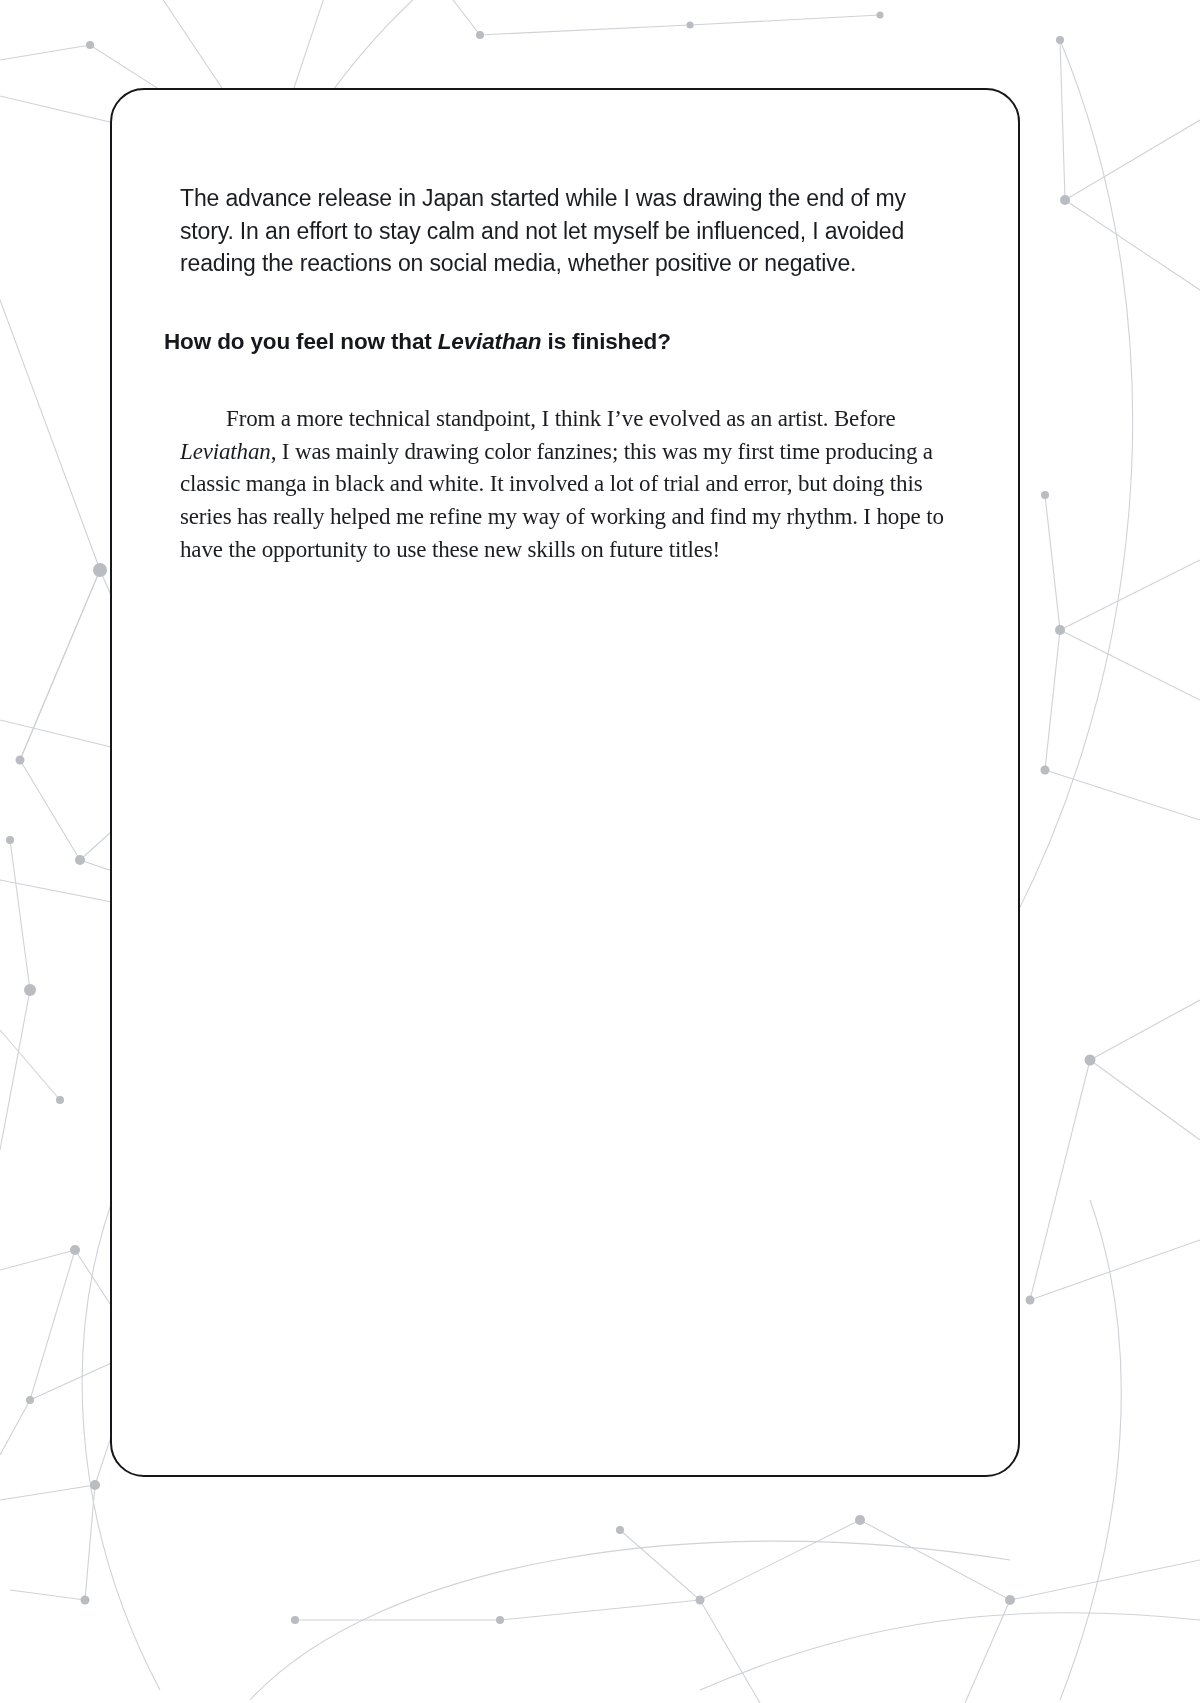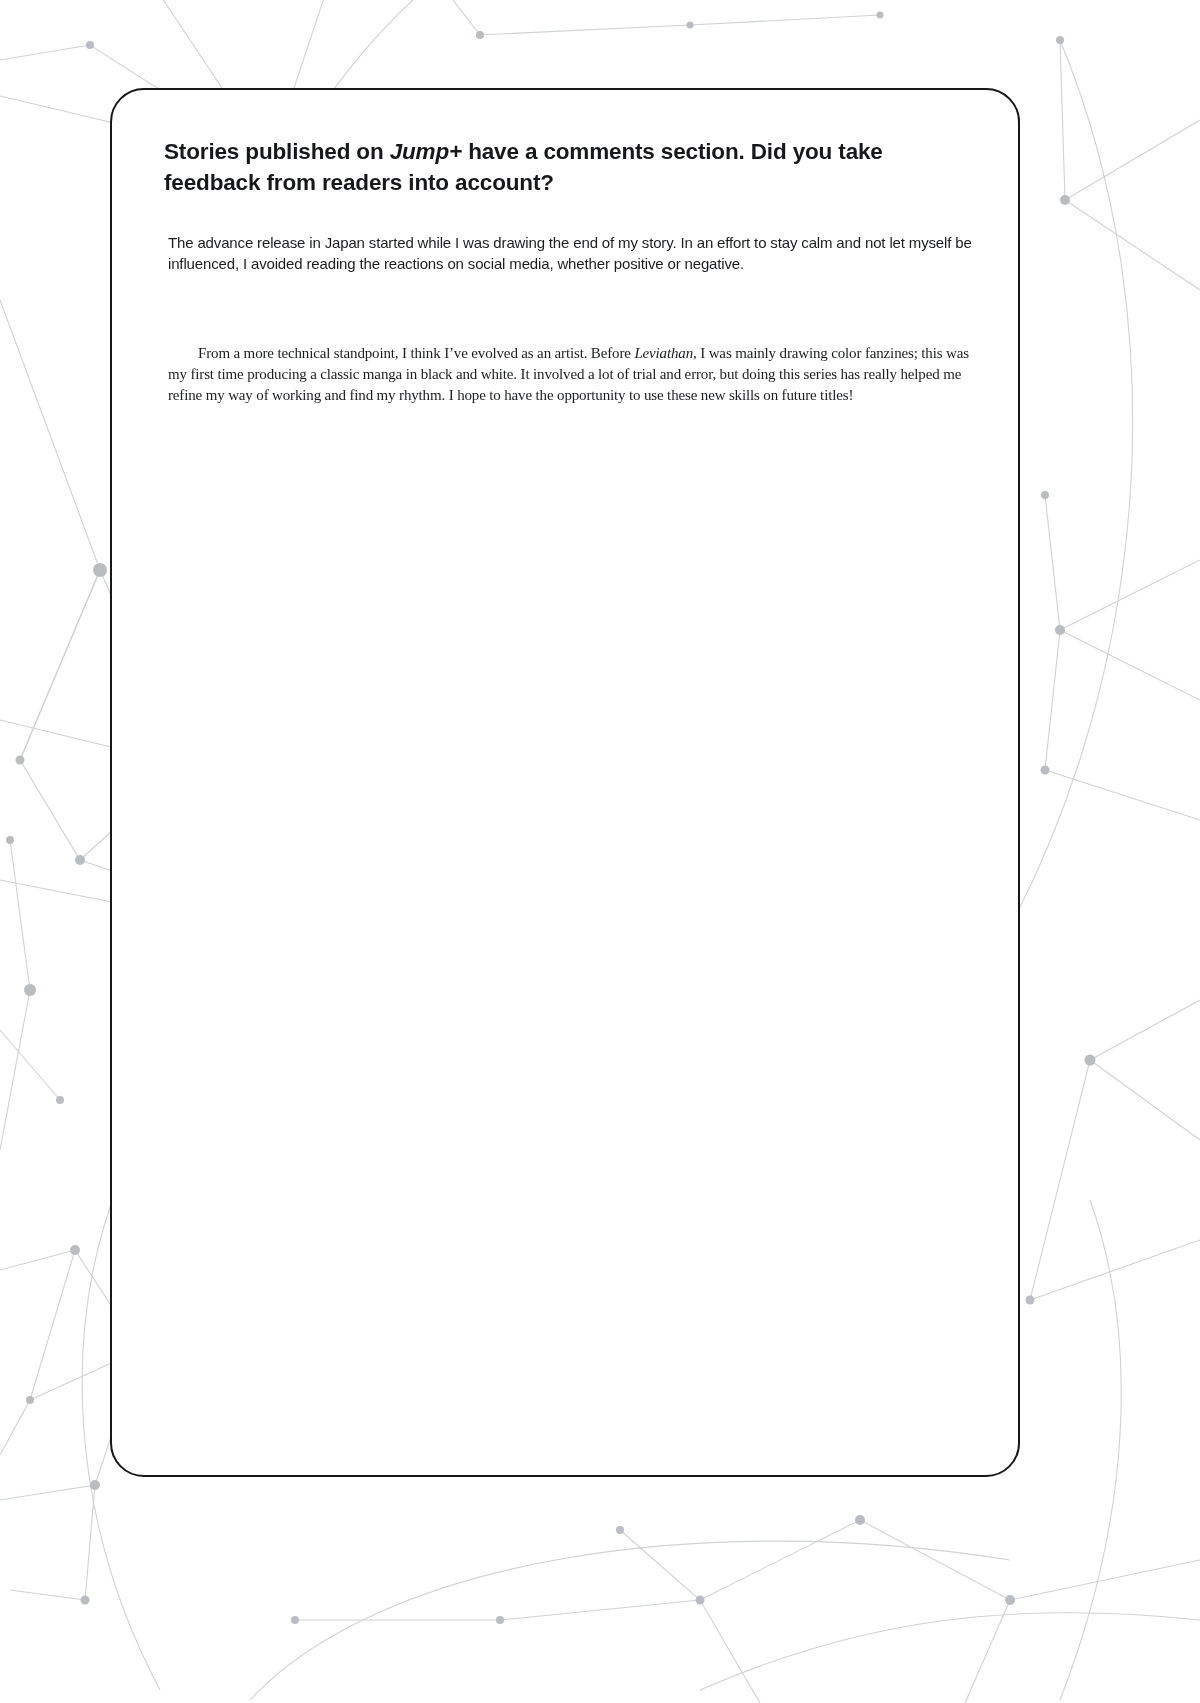--- a/index.html
+++ b/index.html
@@ -51,26 +51,26 @@
   .question {
     font-size: 22.5px;
     font-weight: bold;
     line-height: 1.38;
     color: #16181c;
     letter-spacing: -0.15px;
     margin: 0;
   }
 
   .answer {
-    font-size: 15px;
+    font-size: 23px;
     font-weight: normal;
     line-height: 1.42;
     color: #1b1d21;
     letter-spacing: -0.15px;
-    margin: 4px;
+    margin: 16px;
     text-indent: 0;
   }
 
   .answer.indented { text-indent: 2.0em; font-family: Liberation Serif, serif; }
 
   .spacer-lg { height: 30px; }
 
   em { font-style: italic; }
 </style>
 </head>
@@ -158,32 +158,32 @@
     <circle cx="480" cy="35" r="4"></circle>
     <circle cx="690" cy="25" r="3.5"></circle>
     <circle cx="880" cy="15" r="3.5"></circle>
   </g>
 </svg>
 
 <div id="page-card">
   <div id="card-content">
 
     <div class="qa-block">
-      <p class="question">
-        <span>Stories published on </span><em>Jump+</em><span> have a comments section. Did you take feedback from readers into account?</span>
-      </p>
       <div class="spacer-lg"></div>
       <p class="answer">
         <span>The advance release in Japan started while I was drawing the end of my story. In an effort to stay calm and not let myself be influenced, I avoided reading the reactions on social media, whether positive or negative.</span>
       </p>
     </div>
 
     <div class="spacer-lg"></div>
 
     <div class="qa-block">
+      <p class="question">
+        <span>How do you feel now that </span><em>Leviathan</em><span> is finished?</span>
+      </p>
       <div class="spacer-lg"></div>
       <p class="answer indented">
         <span>From a more technical standpoint, I think I’ve evolved as an artist. Before </span><em>Leviathan</em><span>, I was mainly drawing color fanzines; this was my first time producing a classic manga in black and white. It involved a lot of trial and error, but doing this series has really helped me refine my way of working and find my rhythm. I hope to have the opportunity to use these new skills on future titles!</span>
       </p>
     </div>
 
   </div>
 </div>
 
 </body></html>

